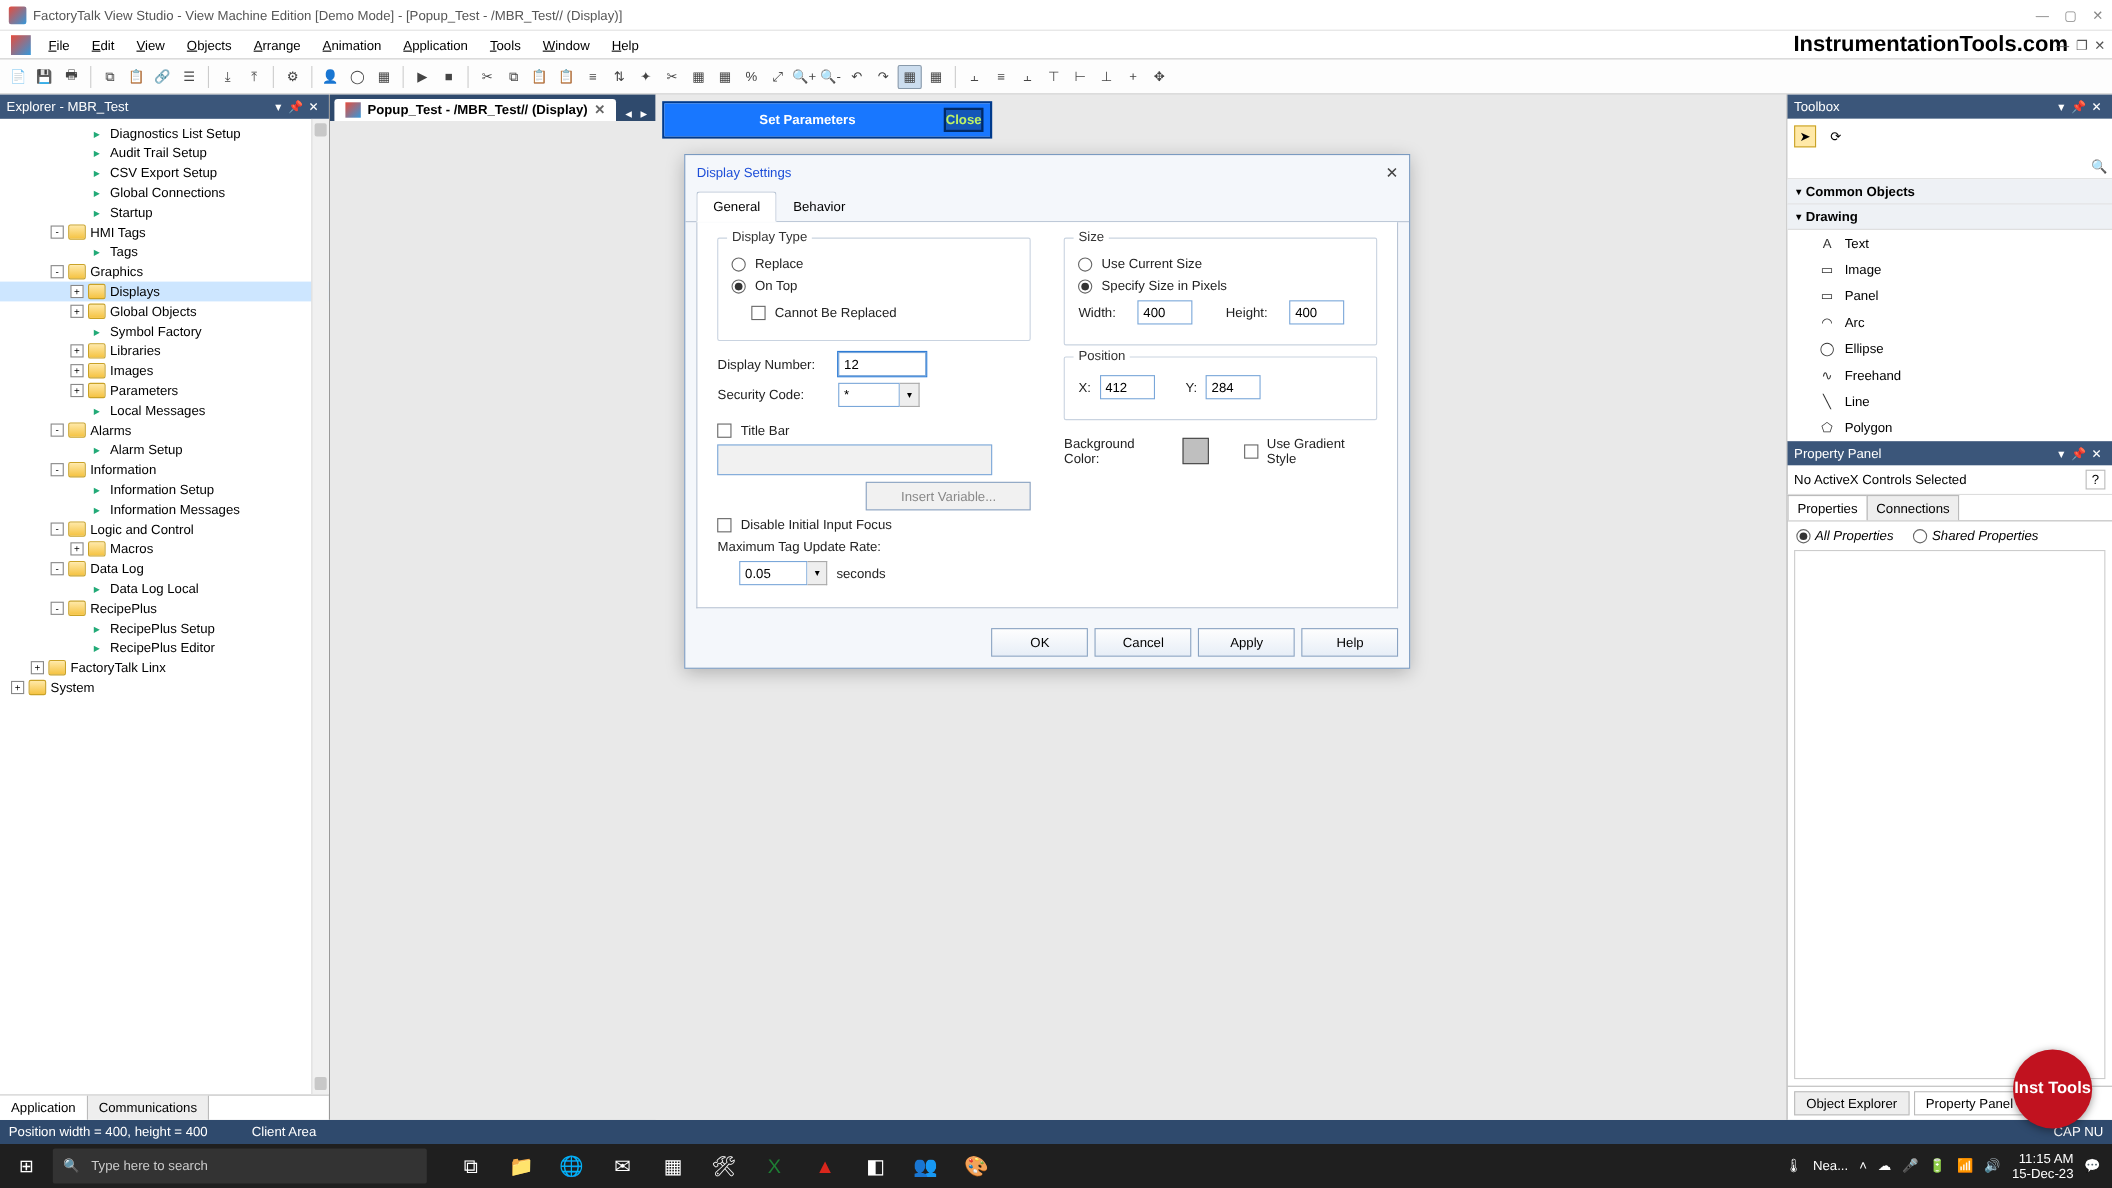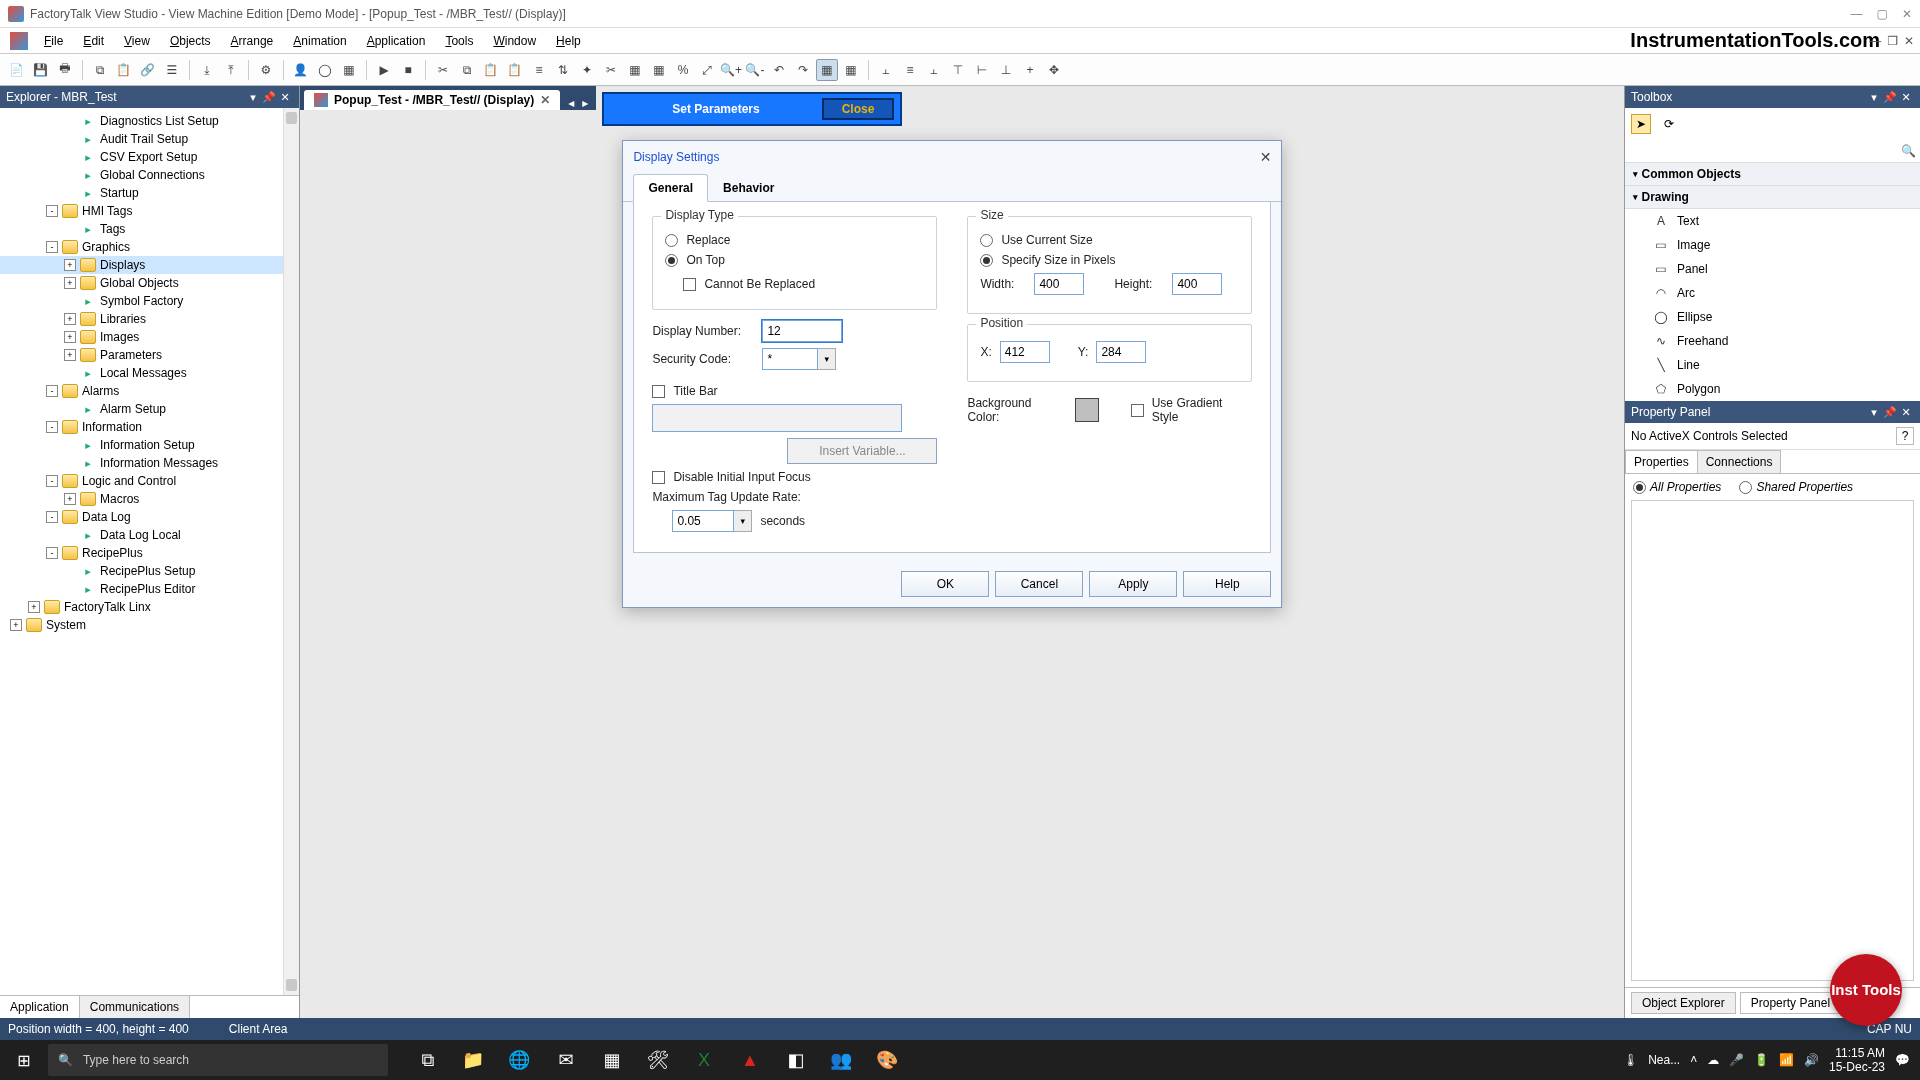--- a/index.html
+++ b/index.html
@@ -45,28 +45,28 @@
 .center { flex: 1; background: #e9e9e9; display:flex; flex-direction:row; }
 .doc-tabbar { height: 24px; background: #2f4a6d; display:flex; align-items:flex-end; padding-left:4px;}
 .doc-tab { background:#fff; padding:3px 10px; border-radius:3px 3px 0 0; display:flex; align-items:center; gap:6px; font-weight:600;}
 .doc-tab .doc-close{ color:#666; cursor:pointer;}
 .doc-nav { margin-left:auto; color:#fff; padding:0 8px; display:flex; gap:8px;}
 .canvas { flex:1; position:relative; background:#e9e9e9; }
 
 .popup-window { position:absolute; left:6px; top:6px; width:300px; border:2px solid #003a8c; background:#fff;}
 .popup-tb { background:#1877ff; color:#fff; display:flex; align-items:center; padding:4px 6px; font-weight:bold;}
 .popup-tb .ptitle{flex:1; text-align:center;}
-.popup-close-btn{ background:#1456b8; border:2px solid #002a66; color:#eab308; padding:2px 18px; font-weight:bold; cursor:pointer;}
+.popup-close-btn{ background:#1456b8; border:2px solid #002a66; color:#bef264; padding:2px 0; font-weight:bold; cursor:pointer;}
 
 .dialog { position:absolute; left:26px; top:54px; width:660px; background:#f4f7fb; border:1px solid #7a9ac0; box-shadow:0 4px 16px rgba(0,0,0,.25);}
 .dialog-tb { padding:8px 10px; display:flex; align-items:center;}
 .dialog-tb .dtitle{ flex:1; color:#1d4ed8;}
 .dialog-tb .dclose{ cursor:pointer; color:#444; font-size:14px;}
 .dialog-tabs { display:flex; border-bottom:1px solid #b8c4d4; padding:0 10px;}
-.dtab { padding:6px 14px; cursor:pointer; border:1px solid transparent; position:relative; top:1px;font-weight:bold;}
+.dtab { padding:6px 14px; cursor:pointer; border:1px solid transparent; position:relative; top:1px;}
 .dtab.active { background:#fff; border:1px solid #b8c4d4; border-bottom:1px solid #fff; border-radius:3px 3px 0 0;}
 .dialog-body { background:#fff; margin:0 10px 10px 10px; border:1px solid #b8c4d4; border-top:none; padding:14px 18px 14px 18px;}
 .fieldset { border:1px solid #c9d3e0; border-radius:2px; padding:10px 12px 12px 12px; position:relative; margin-bottom:10px;}
 .fieldset .legend { position:absolute; top:-9px; left:8px; background:#fff; padding:0 4px; color:#333;}
 .row { display:flex; align-items:center; gap:8px; margin:6px 0;}
 .radio { width:13px; height:13px; border:1px solid #666; border-radius:50%; display:inline-flex; align-items:center; justify-content:center;}
 .radio.checked::after{ content:""; width:7px; height:7px; background:#333; border-radius:50%;}
 .checkbox { width:13px; height:13px; border:1px solid #666; display:inline-block;}
 .textin { border:1px solid #7aa7d9; padding:2px 4px; background:#fff; height:22px;}
 .textin.focus { outline:1px solid #2e7cd6;}

